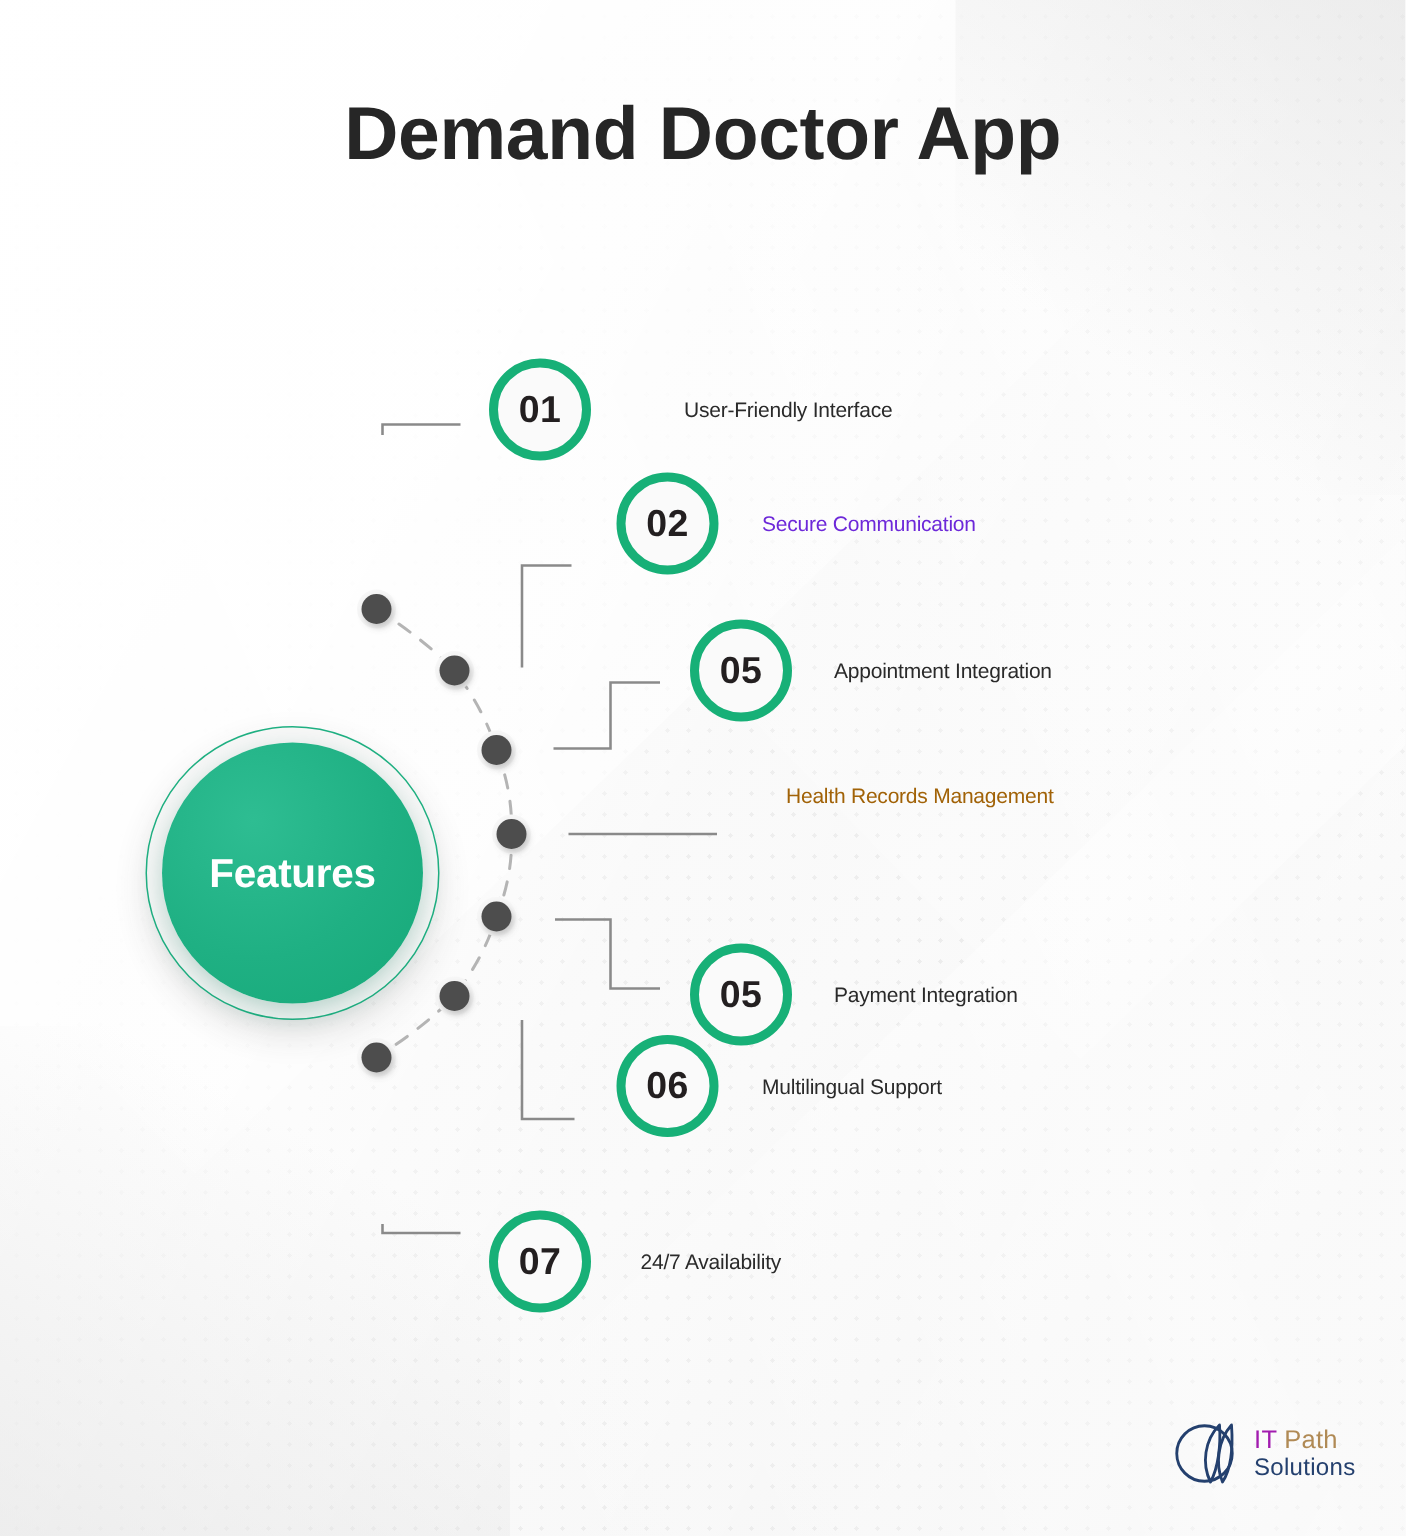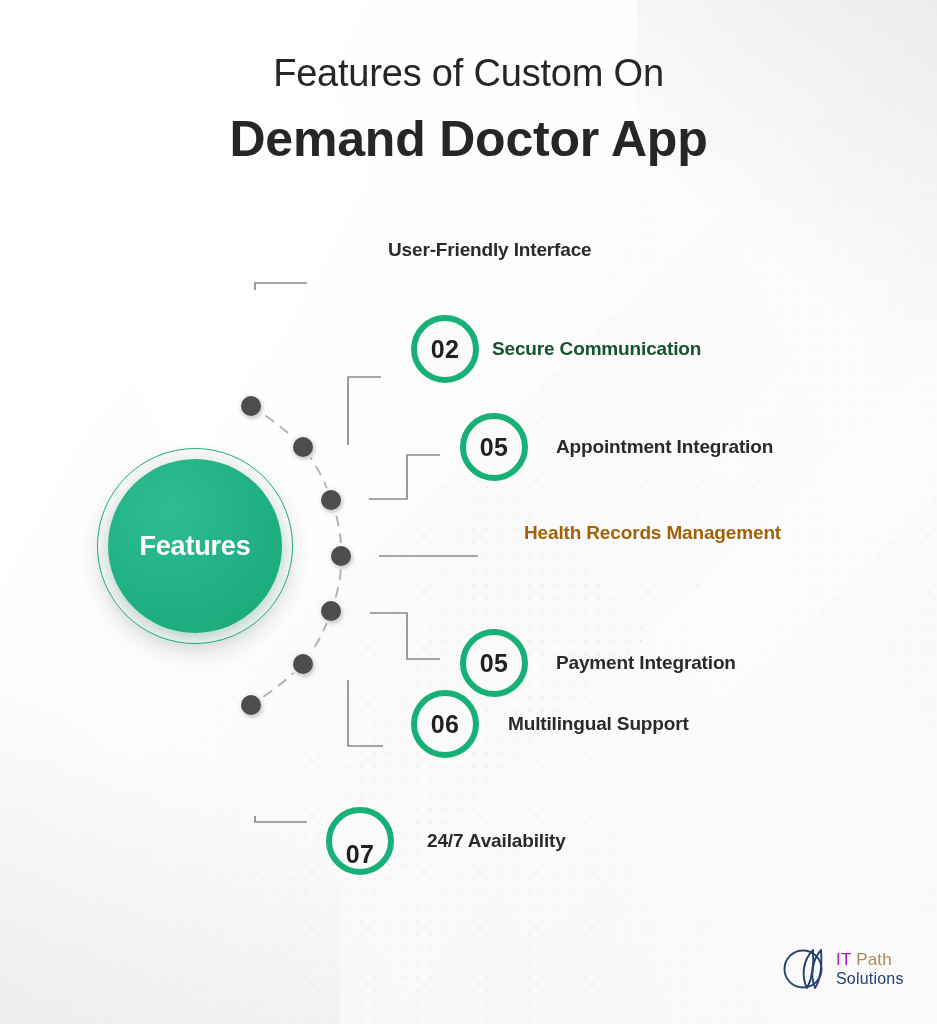--- a/index.html
+++ b/index.html
@@ -86,21 +86,21 @@
   #artwork {
     position: absolute;
     left: 0; top: 0;
     width: 937px; height: 1024px;
     pointer-events: none;
   }
 
   
   .hub {
     position: absolute;
-    left: 97px; top: 448px;
+    left: 97px; top: 484px;
     width: 196px; height: 196px;
   }
   .hub-ring {
     position: absolute; inset: 0;
     border-radius: 50%;
     border: 1.6px solid #1fb082;
     box-shadow: 0 10px 22px rgba(60,60,60,0.14);
     background: #f7f7f7;
   }
   .hub-core {
@@ -139,22 +139,22 @@
     box-sizing: border-box;
   }
   .badge span {
     font-size: 25px;
     font-weight: 600;
     color: #231f20;
     letter-spacing: 0.3px;
   }
   .feature-label {
     margin-left: 24px;
-    font-size: 19px;
-    font-weight: 700;
+    font-size: 14px;
+    font-weight: 400;
     color: #2a2a2a;
     white-space: nowrap;
     letter-spacing: -0.15px;
   }
 
   
   .logo {
     position: absolute;
     left: 783px; top: 944px;
     display: flex;
@@ -178,21 +178,20 @@
   <div class="bg-base"></div>
   <div class="bg-dots"></div>
   <div class="bg-wash"></div>
   <div class="bg-streak streak-a"></div>
   <div class="bg-streak streak-b"></div>
   <div class="bg-streak streak-c"></div>
   <div class="bg-shade-tr"></div>
   <div class="bg-shade-bl"></div>
 
   <div class="heading">
-    <span class="l1">Features of Custom On</span>
     <span class="l2">Demand Doctor App</span>
   </div>
 
   <svg id="artwork" viewBox="0 0 937 1024">
     <defs>
       <filter id="nodeShadow" x="-60%" y="-60%" width="240%" height="240%">
         <feDropShadow dx="1.5" dy="2.5" stdDeviation="2" flood-color="#666666" flood-opacity="0.35"></feDropShadow>
       </filter>
     </defs>
     <g id="arc-dashes">
@@ -227,27 +226,30 @@
 
   <div class="hub">
     <div class="hub-ring"></div>
     <div class="hub-core">
       <div class="hub-label">Features</div>
     </div>
   </div>
 
   <div id="feature-layer">
       <div class="feature" style="left: 326px; top: 239px;">
+        <div class="badge" style="border-color: rgb(23, 176, 119);">
+          <span>01</span>
+        </div>
         <div class="feature-label" style="margin-left: 62px; color: rgb(42, 42, 42);">User-Friendly Interface</div>
       </div>
       <div class="feature" style="left: 411px; top: 315px;">
         <div class="badge" style="border-color: rgb(23, 176, 119);">
           <span>02</span>
         </div>
-        <div class="feature-label" style="margin-left: 13px; color: #14532d;">Secure Communication</div>
+        <div class="feature-label" style="margin-left: 29px; color: #6d28d9;">Secure Communication</div>
       </div>
       <div class="feature" style="left: 460px; top: 413px;">
         <div class="badge" style="border-color: rgb(23, 176, 119);">
           <span>05</span>
         </div>
         <div class="feature-label" style="margin-left: 28px; color: rgb(42, 42, 42);">Appointment Integration</div>
       </div>
       <div class="feature" style="left: 496px; top: 522px;">
         <div class="feature-label" style="margin-left: 28px; color: #a16207;">Health Records Management</div>
       </div>
@@ -257,21 +259,21 @@
         </div>
         <div class="feature-label" style="margin-left: 28px; color: rgb(42, 42, 42);">Payment Integration</div>
       </div>
       <div class="feature" style="left: 411px; top: 690px;">
         <div class="badge" style="border-color: rgb(23, 176, 119);">
           <span>06</span>
         </div>
         <div class="feature-label" style="margin-left: 29px; color: rgb(42, 42, 42);">Multilingual Support</div>
       </div>
       <div class="feature" style="left: 326px; top: 807px;">
-        <div class="badge" style="border-color: rgb(23, 176, 119); align-items: flex-end;">
+        <div class="badge" style="border-color: rgb(23, 176, 119);">
           <span>07</span>
         </div>
         <div class="feature-label" style="margin-left: 33px; color: rgb(42, 42, 42);">24/7 Availability</div>
       </div>
     </div>
 
   <div class="logo">
     <svg class="logo-mark" width="46" height="50" viewBox="0 0 46 50">
       <circle cx="20" cy="25" r="18.5" fill="none" stroke="#24406e" stroke-width="1.9"></circle>
       <path d="M30 6 C 20 16, 18 32, 24 44 C 29 35, 31 20, 30 6 Z" fill="none" stroke="#24406e" stroke-width="1.9" stroke-linejoin="round"></path>

